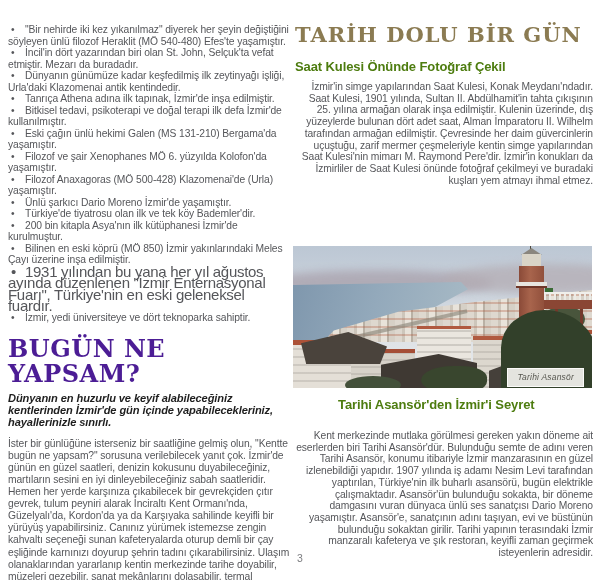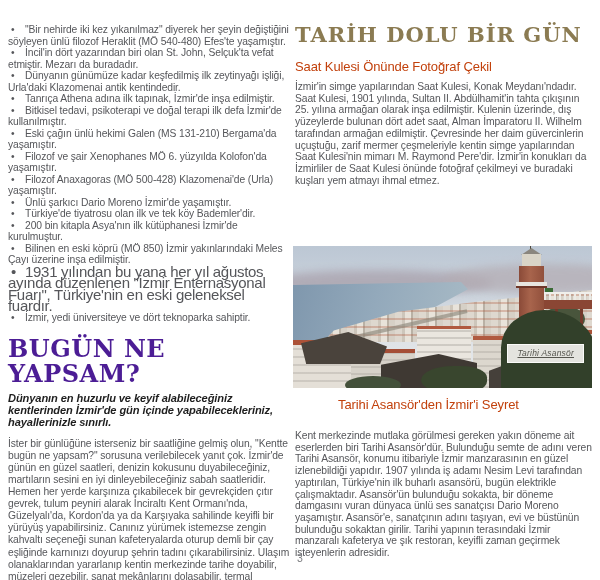--- a/index.html
+++ b/index.html
@@ -22,25 +22,25 @@
   }
   .lbody{margin:9px 0 0 0;font-size:10.3px;line-height:12.05px;letter-spacing:-0.1px;color:#55565a;}
   
   .col-right-top{position:absolute;left:295px;top:24px;width:298px;}
   .col-right-bottom{position:absolute;left:295px;top:397px;width:298px;}
   h1.gold{
     margin:0;font-family:"DejaVu Serif",serif;font-weight:bold;
     font-size:21px;line-height:1;letter-spacing:1px;color:#8b7b52;
   }
   h3.gold-sub{
-    margin:14px 0 0 0;font-size:13px;line-height:15px;font-weight:normal;
-    color:#c2410c;letter-spacing:-0.1px;
+    margin:14px 0 0 0;font-size:13px;line-height:15px;font-weight:bold;
+    color:#4d7c0f;letter-spacing:-0.1px;
   }
   .col-right-bottom h3.gold-sub{margin-top:0;margin-left:43px;}
-  .rbody{margin:7px 0 0 0;font-size:10.3px;line-height:11.7px;letter-spacing:-0.1px;color:#55565a;}
+  .rbody{margin:7px 0 0 0;font-size:10.3px;line-height:11.7px;letter-spacing:-0.1px;color:#55565a;text-align:right;}
   .col-right-bottom .rbody{margin-top:18px;}
   
   .pagenum{position:absolute;left:0;right:0;top:552px;text-align:center;font-size:10.5px;color:#7c7d80;}
   
   .photo{position:absolute;left:293px;top:246px;width:299px;height:142px;overflow:hidden;background:#cfd6dd;}
   .photo *{position:absolute;}
   .sky{left:0;top:0;width:299px;height:142px;background:linear-gradient(180deg,#bcc7d4 0%,#ccd4dd 35%,#dee2e6 65%,#e8eaec 100%);}
   .hills-l{left:-30px;top:24px;width:230px;height:26px;background:#aaa3ae;border-radius:50%;filter:blur(4px);opacity:.8;}
   .hills-r{left:150px;top:18px;width:210px;height:30px;background:#b4adb4;border-radius:50%;filter:blur(4px);opacity:.75;}
   .sea{left:0;top:36px;width:175px;height:72px;
@@ -84,22 +84,22 @@
   .railing{left:251px;top:46px;width:48px;height:8px;border-top:2px solid #f0efeb;
       background:repeating-linear-gradient(90deg,#eceae5 0 2px,rgba(236,234,229,0) 2px 5px);}
   .walkway{left:251px;top:54px;width:48px;height:9px;background:#8a4634;}
   .leg1{left:262px;top:63px;width:3px;height:30px;background:#74392b;}
   .leg2{left:287px;top:63px;width:3px;height:34px;background:#74392b;}
   .t1{left:128px;top:120px;width:66px;height:28px;background:#39462e;border-radius:50% 40% 45% 50%;}
   .t2{left:208px;top:64px;width:96px;height:84px;background:#32402a;border-radius:45% 55% 10% 10%;}
   .t3{left:52px;top:130px;width:56px;height:18px;background:#43503a;border-radius:50%;}
   .t4{left:250px;top:60px;width:42px;height:26px;background:#49553c;border-radius:50%;}
   .caption{
-    right:8px;bottom:25px;padding:3px 9px 4px 9px;background:rgba(243,242,239,.92);
-    border:1px solid #fbfbf9;font-style:italic;font-size:8.5px;color:#56564f;letter-spacing:.2px;text-decoration:underline;
+    right:8px;bottom:1px;padding:3px 9px 4px 9px;background:rgba(243,242,239,.92);
+    border:1px solid #fbfbf9;font-style:italic;font-size:8.5px;color:#56564f;letter-spacing:.2px;
   }
 </style>
 </head>
 <body>
 
 <div class="page">
 
   <div class="col-left">
     <div>
       <p class="fact"><span class="blt">•</span><span>"Bir nehirde iki kez yıkanılmaz" diyerek her şeyin değiştiğini söyleyen ünlü filozof Heraklit (MÖ 540-480) Efes'te yaşamıştır.</span></p>

